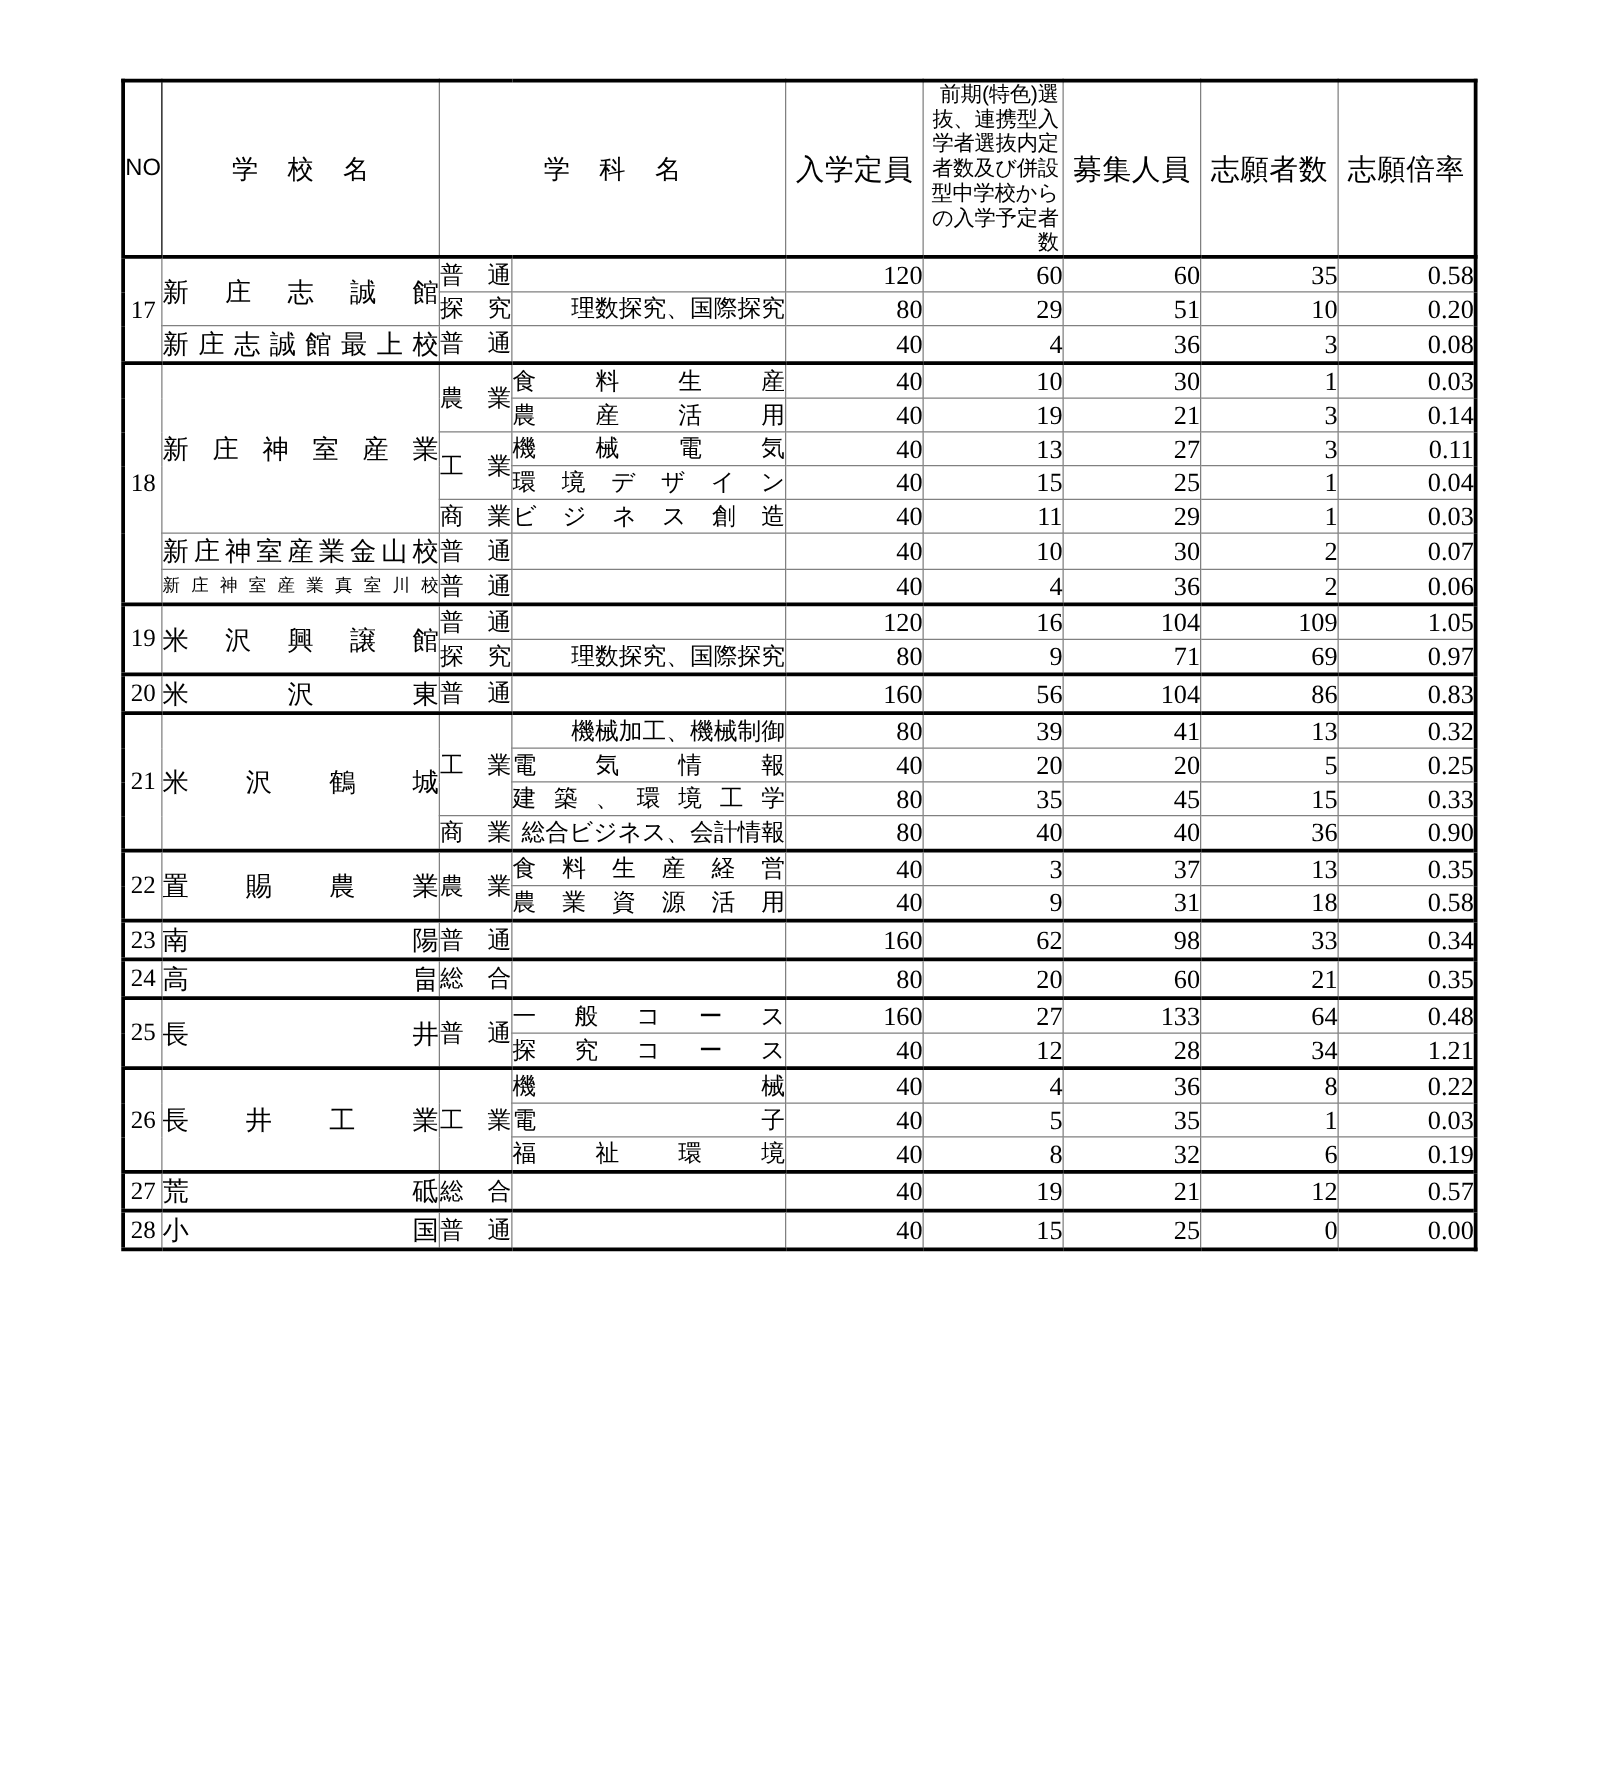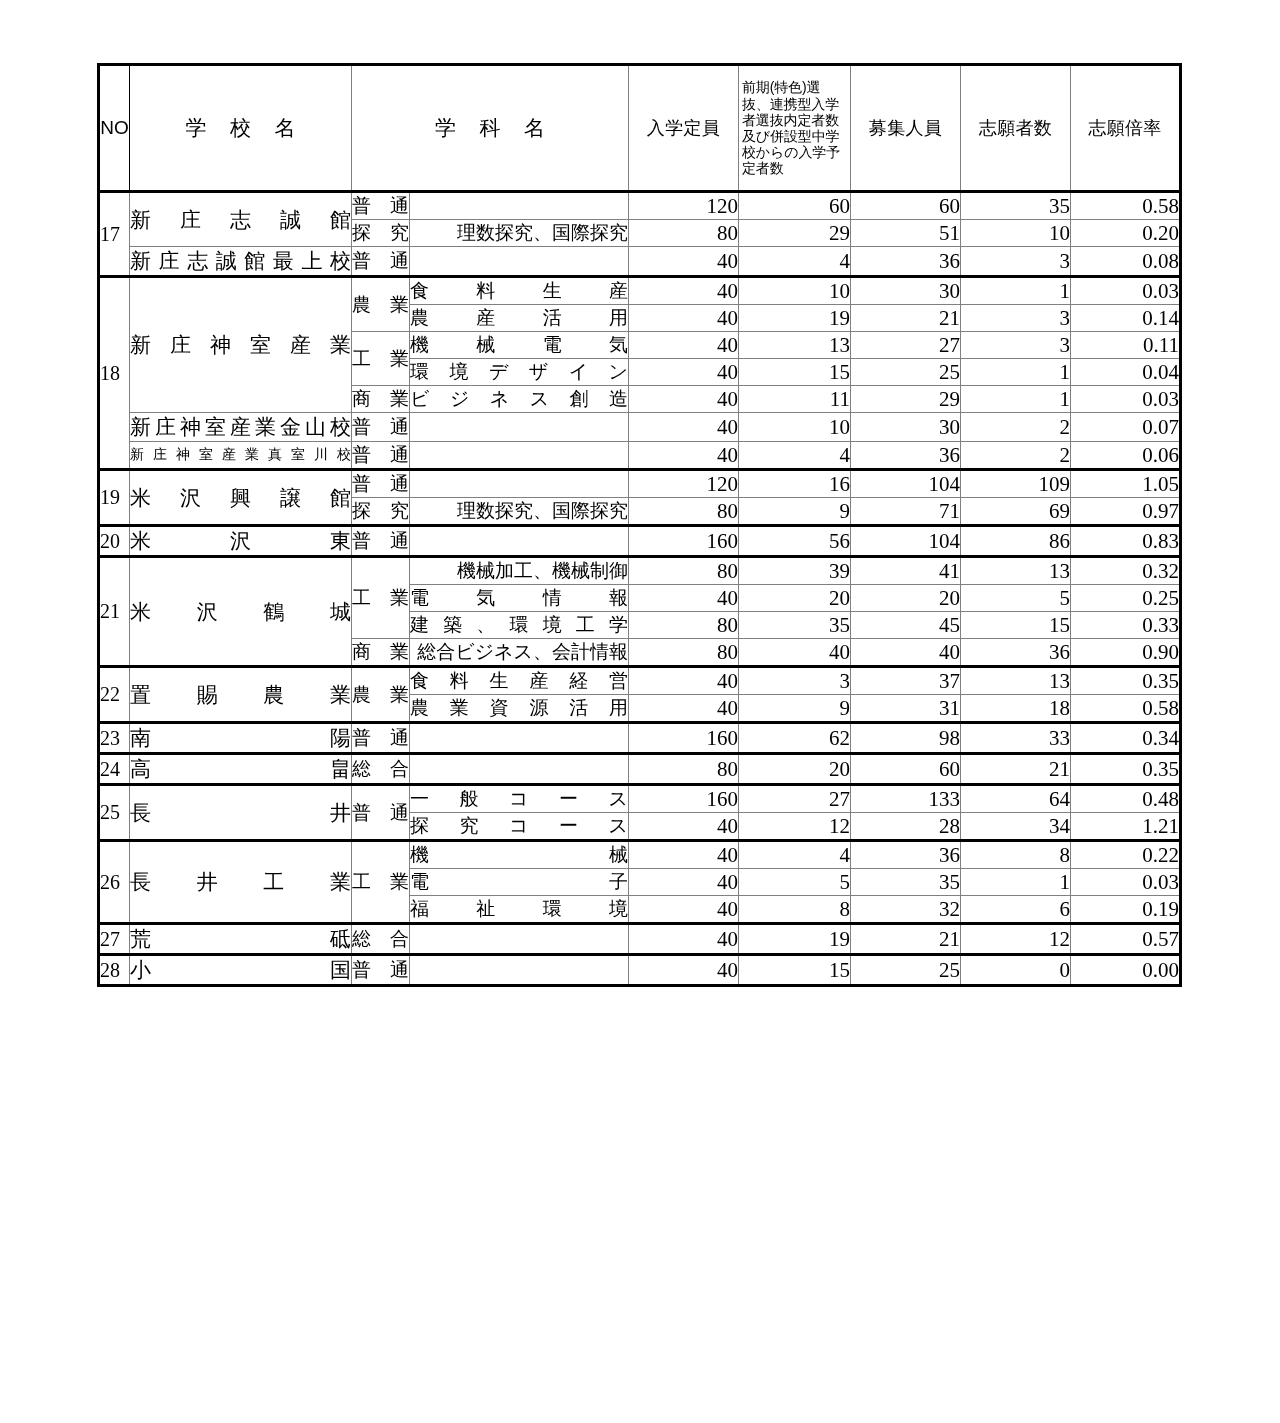--- a/index.html
+++ b/index.html
@@ -69,34 +69,35 @@
     letter-spacing: 0;
     border-right: 1px solid #000;
     margin-left: 35px;
   }
   thead th.th-spread {
     font-size: 21px;
     letter-spacing: 0.42em;
     text-indent: 0.42em;
   }
   thead th.th-pre {
-    font-size: 14px;
+    font-size: 17px;
     line-height: 1.16;
     letter-spacing: -0.01em;
     padding: 0 3px;
-    text-align: left;
+    text-align: right;
   }
   thead th.th-plain {
-    font-size: 18px;
+    font-size: 23px;
     letter-spacing: 0.02em;
     font-family: Liberation Serif, serif;
   }
 
   
   td.no {
+    text-align: center;
     font-size: 20px;
     font-family: "Liberation Serif", serif;
     border-left: 3px solid #000;
     border-right: 1px solid #000;
   }
   td.school {
     font-size: 21px;
     border-right: 1px solid #000;
     padding: 0 4px;
   }

